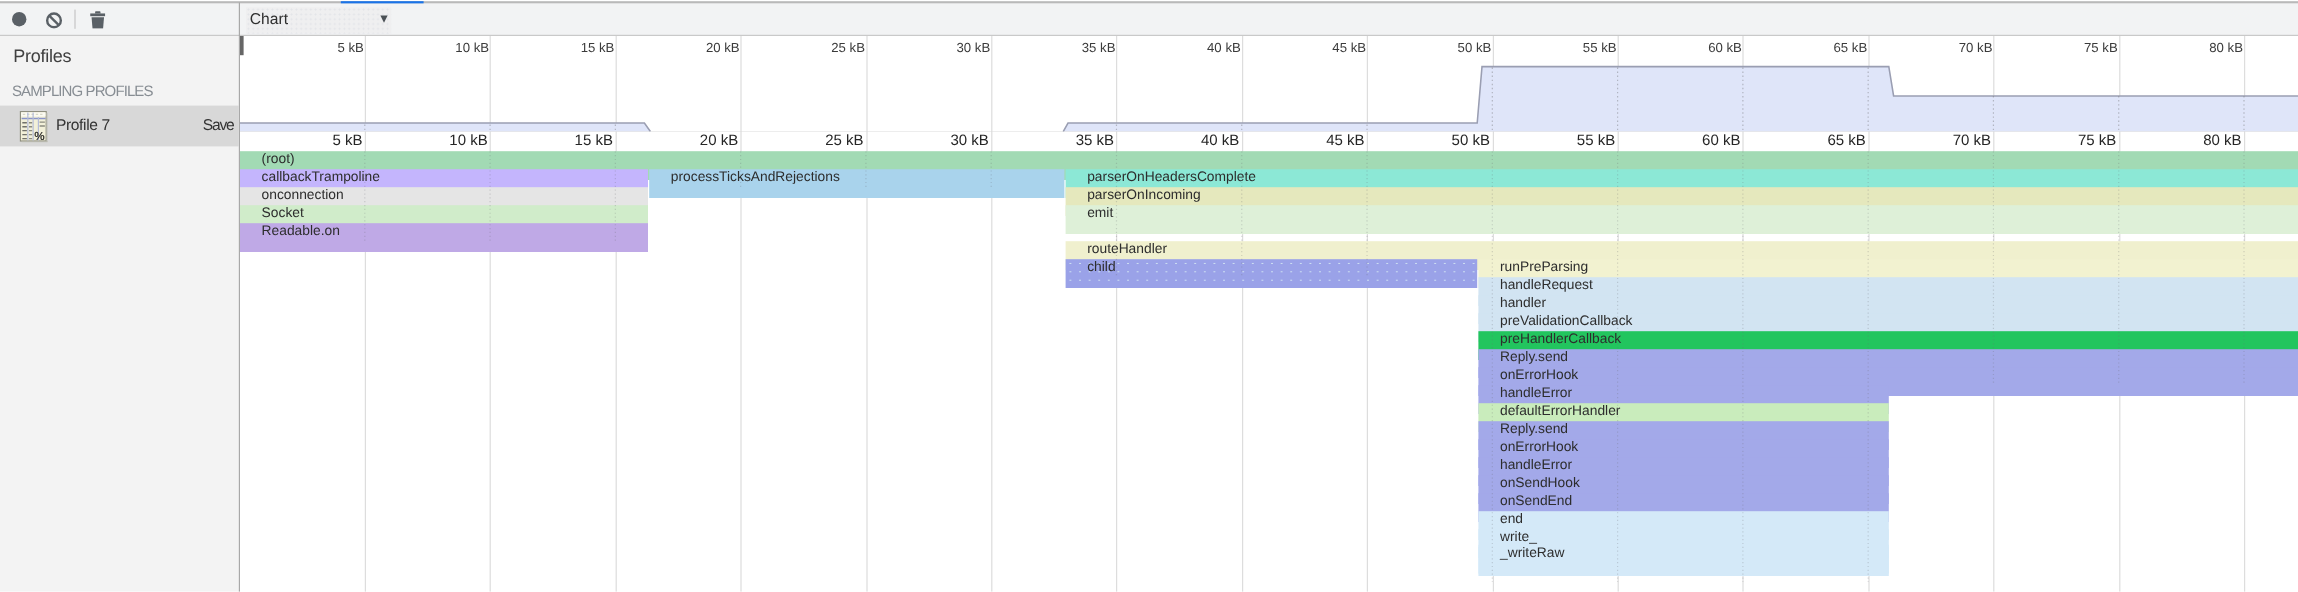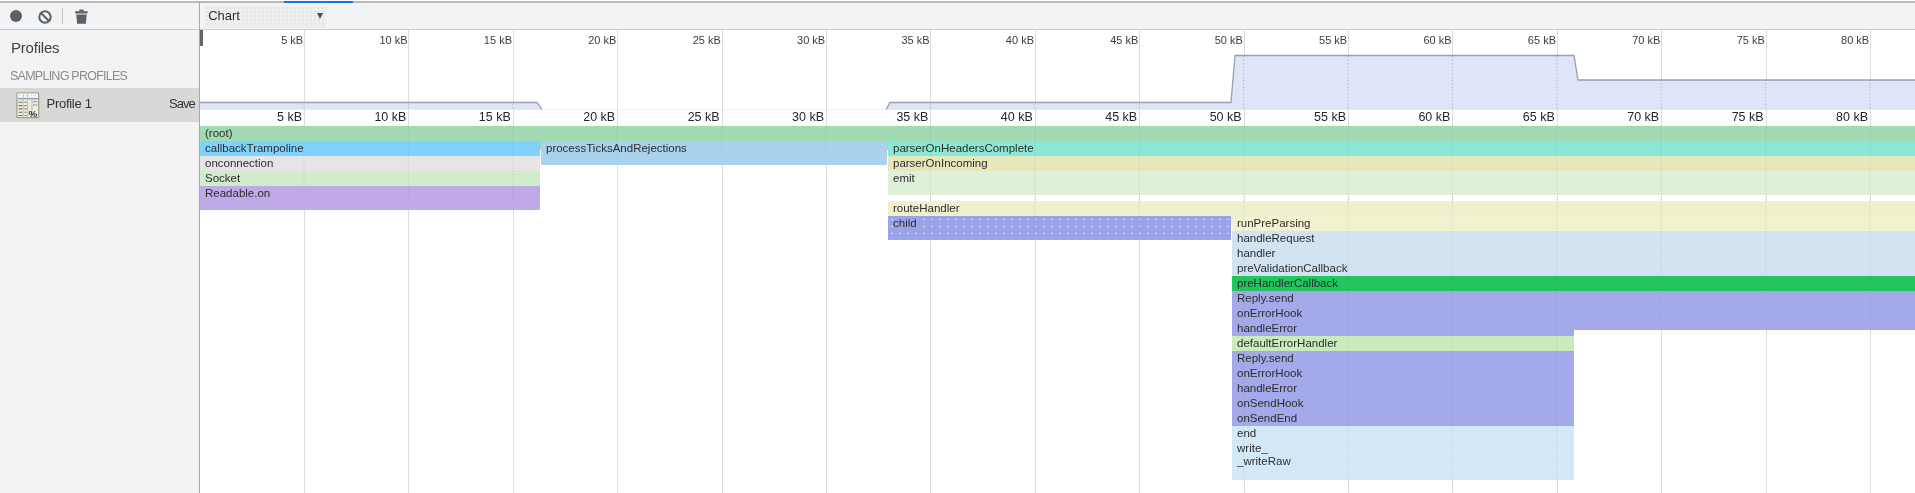--- a/index.html
+++ b/index.html
@@ -1,21 +1,21 @@
 <!DOCTYPE html>
 <html><head><meta charset="utf-8"><style>
 *{margin:0;padding:0;box-sizing:border-box}
 html,body{width:1915px;height:493px;overflow:hidden;background:#fff;
  font-family:"Liberation Sans",sans-serif;}
 .abs{position:absolute}
 .grid{position:absolute;width:1px;background:#ddd;top:30px;height:463px}
 .gl1{position:absolute;font-size:11px;color:#3b3b3b;white-space:nowrap;transform:translateX(-100%)}
 .gl2{position:absolute;font-size:12.5px;color:#262626;white-space:nowrap;transform:translateX(-100%)}
 .bar{position:absolute;height:24px;font-size:11.5px;line-height:14px;color:#2d2d2d;
- white-space:nowrap;overflow:hidden;padding-left:5px}
+ white-space:nowrap;overflow:hidden;padding-left:18px}
 </style></head><body>
 <div class="abs" style="left:0;top:0;width:1915px;height:493px">
 <div class="abs" style="left:0;top:1px;width:1915px;height:1.5px;background:#b9b9b9"></div>
 <div class="abs" style="left:284px;top:0.5px;width:69px;height:2.5px;background:#1a73e8"></div>
 <div class="abs" style="left:0;top:2.5px;width:1915px;height:27px;background:#f2f3f4;border-bottom:1px solid #c9c9c9"></div>
 <div class="abs" style="left:9.7px;top:9.8px;width:12.4px;height:12.4px;border-radius:50%;background:#5a6066"></div>
 <svg class="abs" style="left:38px;top:10px" width="14" height="14" viewBox="0 0 14 14">
  <circle cx="7" cy="7" r="5.7" fill="none" stroke="#5a6066" stroke-width="2"></circle>
  <line x1="3.2" y1="3.2" x2="10.8" y2="10.8" stroke="#5a6066" stroke-width="2"></line>
 </svg>
@@ -36,21 +36,21 @@
  <rect x="2" y="25.6" width="21.5" height="0.9" fill="#b9b9ae"></rect>
  <rect x="1.6" y="1.6" width="20.3" height="3.4" fill="#fcfbf2"></rect>
  <path d="M3 3.3 H21" stroke="#d8d8c8" stroke-width="1.1" stroke-dasharray="2 1.6"></path>
  <path d="M2 6.7 H22" stroke="#8a94c8" stroke-width="1.3"></path>
  <path d="M7.2 1.8 V25 M11.6 1.8 V25 M16 5.5 V25" stroke="#b4bcd9" stroke-width="1"></path>
  <path d="M2.6 10.3 H6.4 M2.6 13.6 H6.4 M2.6 16.9 H6.4 M2.6 20.2 H6.4 M2.6 23.5 H6.4" stroke="#71716a" stroke-width="1.1"></path>
  <path d="M8.2 10.3 H10.8 M8.2 13.6 H10.8 M8.2 16.9 H10.8 M8.2 20.2 H10.8 M8.2 23.5 H10.8" stroke="#8b8b80" stroke-width="1.1"></path>
  <path d="M17 9.8 H21.4 M17 13 H21.4" stroke="#8b8b80" stroke-width="1.1"></path>
  <text x="12.6" y="24.6" font-size="9.8" font-weight="bold" fill="#30302c" font-family="Liberation Sans">%</text>
 </svg>
-<div class="abs" style="left:46.6px;top:95.8px;font-size:13px;letter-spacing:-0.3px;color:#333">Profile 1</div>
+<div class="abs" style="left:46.6px;top:95.8px;font-size:13px;letter-spacing:-0.3px;color:#333">Profile 7</div>
 <div class="abs" style="left:169px;top:95.8px;font-size:13px;letter-spacing:-1px;color:#333;">Save</div>
 <div class="abs" style="left:205px;top:5.7px;width:121px;height:22.2px;background-color:#efeff0;background-image:radial-gradient(#e2e4e8 0.7px, transparent 0.95px);background-size:4px 4px"></div>
 <div class="abs" style="left:208.2px;top:8.4px;font-size:13px;color:#2f2f2f">Chart</div>
 <div class="abs" style="left:316.6px;top:13px;width:0;height:0;border-left:3.7px solid transparent;border-right:3.7px solid transparent;border-top:6px solid #4a5055"></div>
 
 <div class="grid" style="left:304.0px"></div>
 <div class="gl1" style="left:303.2px;top:34.3px">5 kB</div>
 <div class="gl2" style="left:302.0px;top:109.8px">5 kB</div>
 <div class="grid" style="left:408.4px"></div>
 <div class="gl1" style="left:407.6px;top:34.3px">10 kB</div>
@@ -119,21 +119,21 @@
 <line x1="939.2" y1="0" x2="939.2" y2="81" stroke="rgba(120,120,125,0.45)" stroke-width="1" stroke-dasharray="1.2 2.2" clip-path="url(#ac)"></line>
 <line x1="1043.6" y1="0" x2="1043.6" y2="81" stroke="rgba(120,120,125,0.45)" stroke-width="1" stroke-dasharray="1.2 2.2" clip-path="url(#ac)"></line>
 <line x1="1148.0" y1="0" x2="1148.0" y2="81" stroke="rgba(120,120,125,0.45)" stroke-width="1" stroke-dasharray="1.2 2.2" clip-path="url(#ac)"></line>
 <line x1="1252.4" y1="0" x2="1252.4" y2="81" stroke="rgba(120,120,125,0.45)" stroke-width="1" stroke-dasharray="1.2 2.2" clip-path="url(#ac)"></line>
 <line x1="1356.8" y1="0" x2="1356.8" y2="81" stroke="rgba(120,120,125,0.45)" stroke-width="1" stroke-dasharray="1.2 2.2" clip-path="url(#ac)"></line>
 <line x1="1461.2" y1="0" x2="1461.2" y2="81" stroke="rgba(120,120,125,0.45)" stroke-width="1" stroke-dasharray="1.2 2.2" clip-path="url(#ac)"></line>
 <line x1="1565.6" y1="0" x2="1565.6" y2="81" stroke="rgba(120,120,125,0.45)" stroke-width="1" stroke-dasharray="1.2 2.2" clip-path="url(#ac)"></line>
 <line x1="1670.0" y1="0" x2="1670.0" y2="81" stroke="rgba(120,120,125,0.45)" stroke-width="1" stroke-dasharray="1.2 2.2" clip-path="url(#ac)"></line>
 </svg>
 <div class="bar" style="left:200px;top:126px;width:1715px;background:#a2dab4">(root)</div>
-<div class="bar" style="left:200px;top:141px;width:340px;background:#7dd3fc">callbackTrampoline</div>
+<div class="bar" style="left:200px;top:141px;width:340px;background:#c4b5fd">callbackTrampoline</div>
 <div class="bar" style="left:541px;top:141px;width:346px;background:#a9d3ec">processTicksAndRejections</div>
 <div class="bar" style="left:888px;top:141px;width:1027px;background:#8ce8d6">parserOnHeadersComplete</div>
 <div class="bar" style="left:200px;top:156px;width:340px;background:#e5e5e5">onconnection</div>
 <div class="bar" style="left:888px;top:156px;width:1027px;background:#e5e8bd">parserOnIncoming</div>
 <div class="bar" style="left:200px;top:171px;width:340px;background:#d0ecca">Socket</div>
 <div class="bar" style="left:888px;top:171px;width:1027px;background:#def0d8">emit</div>
 <div class="bar" style="left:200px;top:186px;width:340px;background:#bfa9e6">Readable.on</div>
 <div class="bar" style="left:888px;top:201px;width:1027px;background:#f0f0ce">routeHandler</div>
 <div class="bar" style="left:888px;top:216px;width:343px;background:#9aa2e8;background-image:radial-gradient(rgba(228,250,246,0.75) 0.55px, transparent 0.85px);background-size:8px 7px">child</div>
 <div class="bar" style="left:1232px;top:216px;width:683px;background:#f2f2d0">runPreParsing</div>

